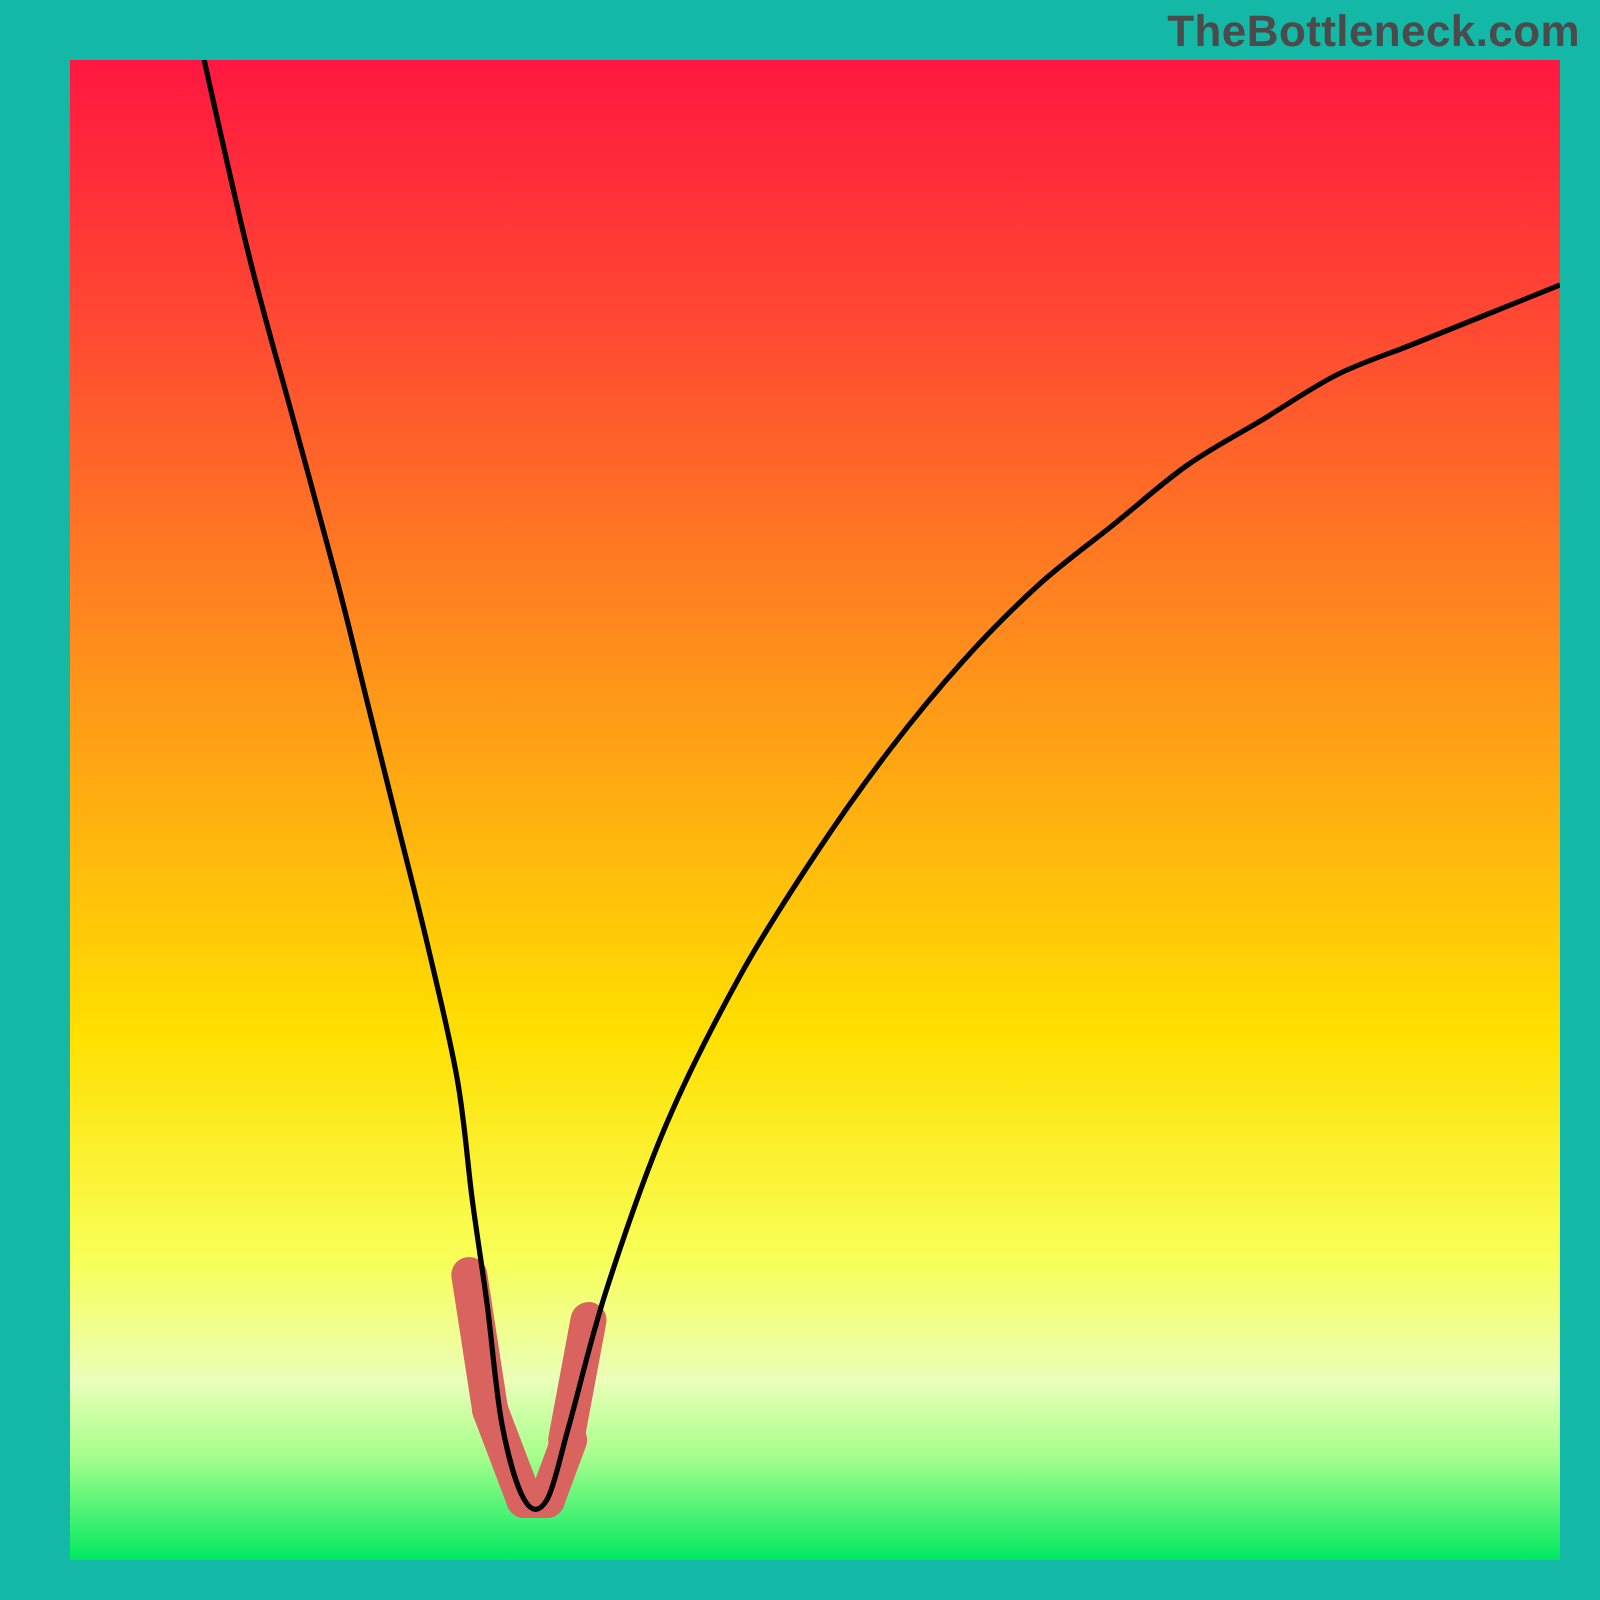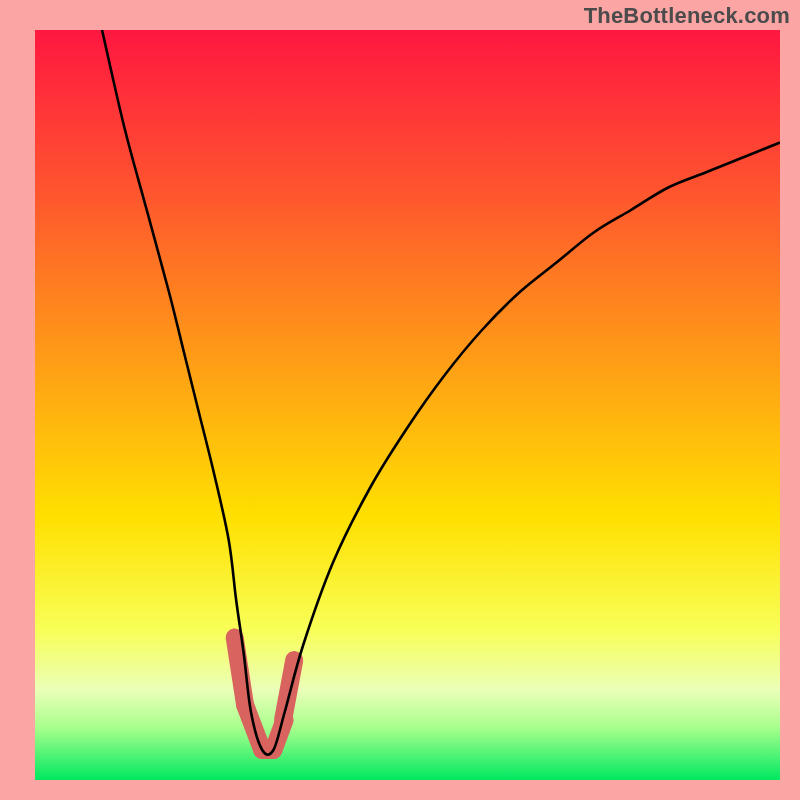--- a/index.html
+++ b/index.html
@@ -9,21 +9,21 @@
     height: 800px;
     background: #000;
     overflow: hidden;
   }
   .frame {
     position: absolute;
     left: 0;
     top: 0;
     width: 800px;
     height: 800px;
-    background: #fca5a5;
+    background: #14b8a6;
   }
   .plot {
     position: absolute;
     left: 35px;
     top: 30px;
     width: 745px;
     height: 750px;
     overflow: hidden;
   }
   .watermark {

